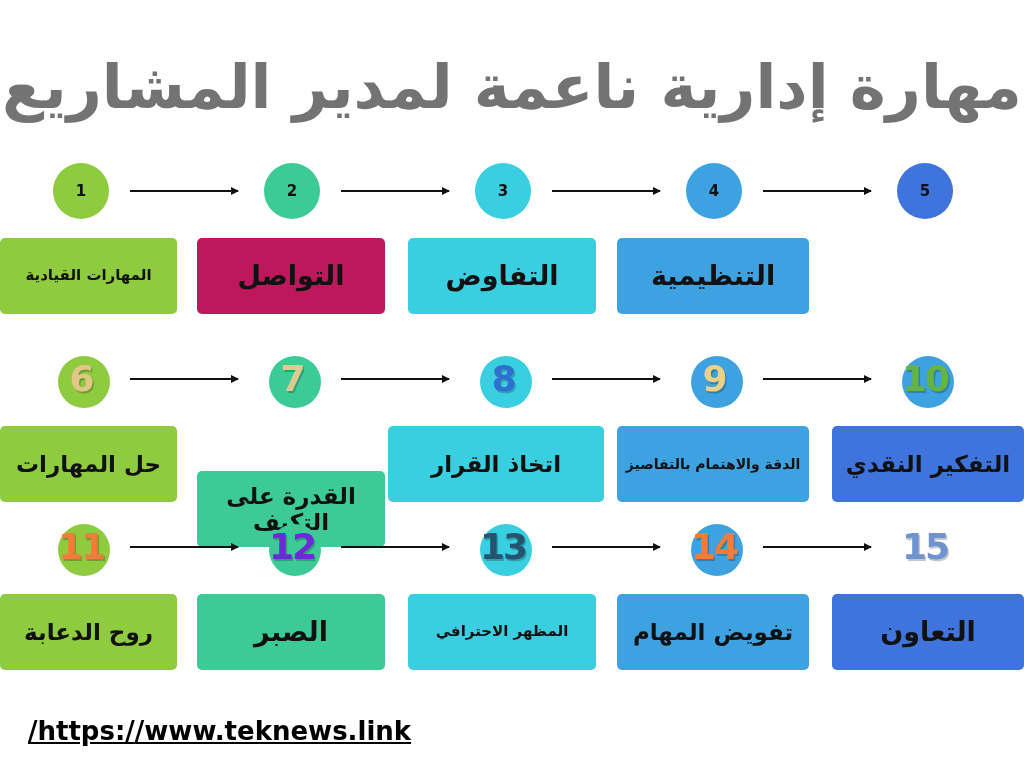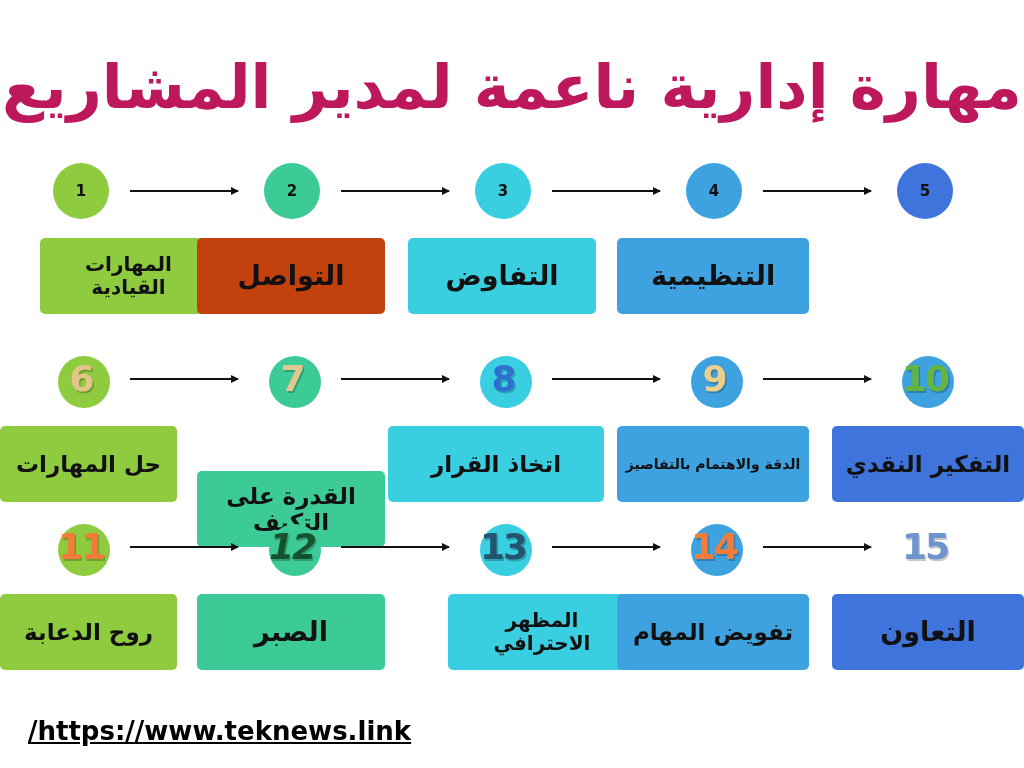--- a/index.html
+++ b/index.html
@@ -27,21 +27,21 @@
   .title {
     position: absolute;
     top: 56px;
     left: 0;
     width: 1024px;
     text-align: center;
     font-family: "DejaVu Sans", "Liberation Sans", sans-serif;
     font-size: 61px;
     font-weight: 700;
     letter-spacing: -1px;
-    color: #be185d;
+    color: #737373;
     line-height: 1.0;
     direction: rtl;
     white-space: nowrap;
   }
 
   
   .row {
     position: absolute;
     left: 0;
     width: 1024px;
@@ -140,21 +140,21 @@
     text-align: center;
     direction: rtl;
     color: #111111;
     font-weight: 700;
     line-height: 1.15;
     padding: 0 8px;
     box-sizing: border-box;
   }
   .sz-lg  { font-size: 27px; }
   .sz-md  { font-size: 23px; }
-  .sz-sm  { font-size: 20px; margin-left: 40px; }
+  .sz-sm  { font-size: 15px; }
   .sz-xs  { font-size: 14px; }
 
   
   .footer-link {
     position: absolute;
     top: 716px;
     left: 28px;
     font-family: "DejaVu Sans", "Liberation Sans", sans-serif;
     font-size: 26px;
     font-weight: 700;
@@ -188,21 +188,21 @@
         </div>
         <div class="node plain" style="left: 683px;">
           <div class="disc" style="background: rgb(63, 162, 224); color: rgb(17, 17, 17);">4</div>
         </div>
         <div class="node plain" style="left: 894px;">
           <div class="disc" style="background: rgb(63, 116, 220); color: rgb(17, 17, 17);">5</div>
         </div>
       </div>
     <div class="boxes">
         <div class="skill-box sz-sm" style="left: 0px; width: 177px; background: rgb(143, 203, 63);">المهارات القيادية</div>
-        <div class="skill-box sz-lg" style="left: 197px; width: 188px; background: #c2410c;">التواصل</div>
+        <div class="skill-box sz-lg" style="left: 197px; width: 188px; background: #be185d;">التواصل</div>
         <div class="skill-box sz-lg" style="left: 408px; width: 188px; background: rgb(58, 207, 224);">التفاوض</div>
         <div class="skill-box sz-lg" style="left: 617px; width: 192px; background: rgb(63, 162, 224);">التنظيمية</div>
       </div>
   </div>
 
   <div class="row row-2">
     <div class="nodes">
         <div class="arrow" style="left: 130px; width: 108px;"></div>
         <div class="arrow" style="left: 341px; width: 108px;"></div>
         <div class="arrow" style="left: 552px; width: 108px;"></div>
@@ -255,21 +255,21 @@
         <div class="arrow" style="left: 763px; width: 108px;"></div>
         <div class="node fancy" style="left: 50px;">
           <div class="disc">
             <div class="halo" style="background: rgb(143, 203, 63);"></div>
             <div class="num3d" style="color: rgb(244, 123, 56); text-shadow: rgba(0, 0, 0, 0.22) 1.5px 1.5px 0px;">11</div>
           </div>
         </div>
         <div class="node fancy" style="left: 261px;">
           <div class="disc">
             <div class="halo" style="background: rgb(60, 203, 150);"></div>
-            <div class="num3d" style="color: #14532d; text-shadow: rgba(0, 0, 0, 0.22) 1.5px 1.5px 0px; font-style: italic;">12</div>
+            <div class="num3d" style="color: #6d28d9; text-shadow: rgba(0, 0, 0, 0.22) 1.5px 1.5px 0px;">12</div>
           </div>
         </div>
         <div class="node fancy" style="left: 472px;">
           <div class="disc">
             <div class="halo" style="background: rgb(58, 207, 224);"></div>
             <div class="num3d" style="color: rgb(36, 84, 110); text-shadow: rgba(0, 0, 0, 0.22) 1.5px 1.5px 0px;">13</div>
           </div>
         </div>
         <div class="node fancy" style="left: 683px;">
           <div class="disc">

